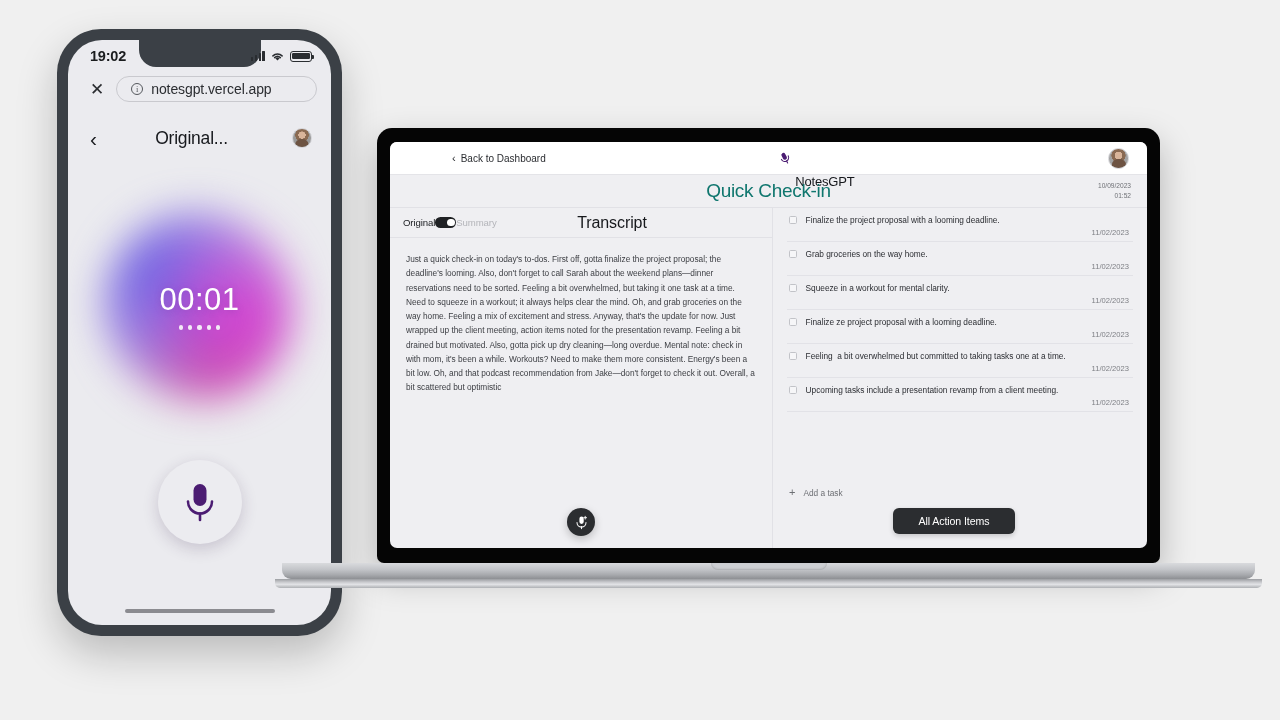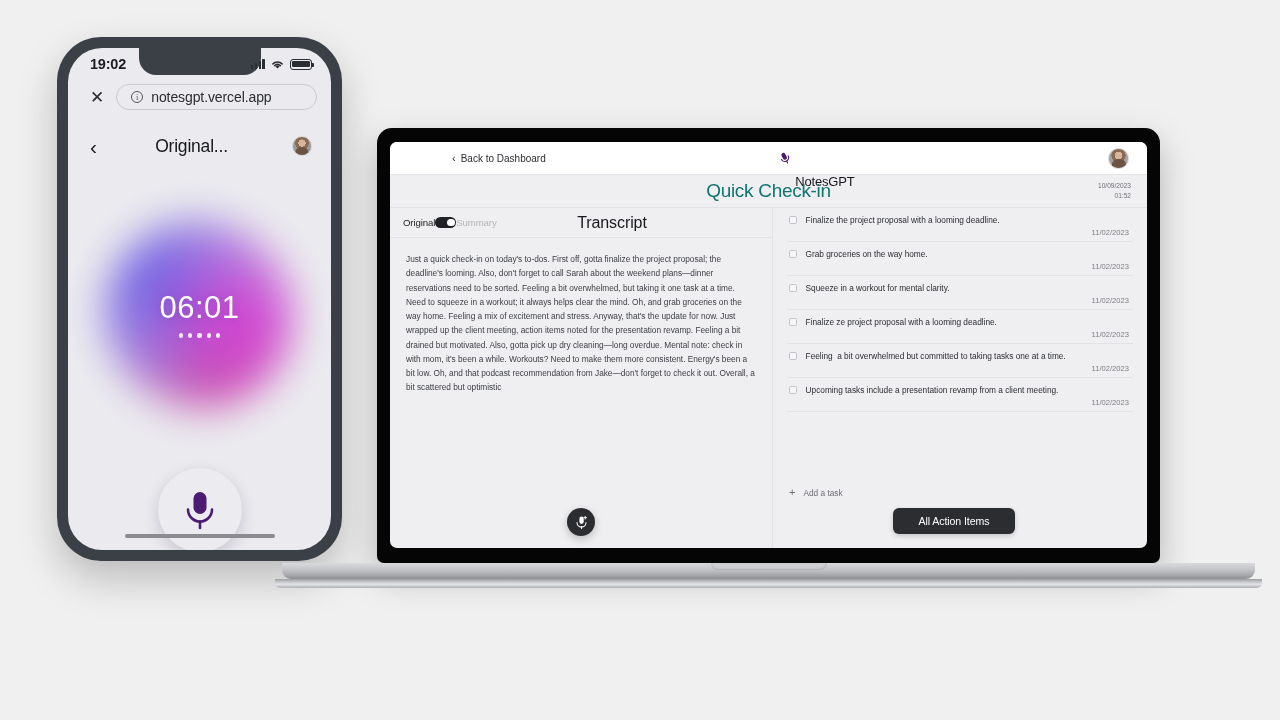--- a/index.html
+++ b/index.html
@@ -5,22 +5,22 @@
   * { box-sizing: border-box; margin: 0; padding: 0; }
   html, body {
     width: 1280px; height: 720px;
     overflow: hidden;
     font-family: "Liberation Sans", sans-serif;
   }
   body { background: #f0f0f0; position: relative; }
 
   
   .phone {
-    position: absolute; left: 57px; top: 37px;
-    width: 285px; height: 524px;
+    position: absolute; left: 57px; top: 29px;
+    width: 285px; height: 607px;
     background: #3b4046;
     border-radius: 44px;
     box-shadow: 0 18px 40px rgba(0,0,0,0.22);
     padding: 11px;
   }
   .phone-screen {
     position: relative;
     width: 100%; height: 100%;
     background: #ebebef;
     border-radius: 34px;
@@ -313,21 +313,21 @@
 
     <div class="app-nav">
       <span class="back-chev">‹</span>
       <div class="app-title">Original...</div>
       <div class="avatar"></div>
     </div>
 
     <div class="blob-wrap">
       <div class="blob"></div>
       <div class="timer-stack">
-        <div class="timer">06:01</div>
+        <div class="timer">00:01</div>
         <div class="dots">
             <i></i>
             <i></i>
             <i></i>
             <i></i>
             <i></i>
           </div>
       </div>
     </div>
 

